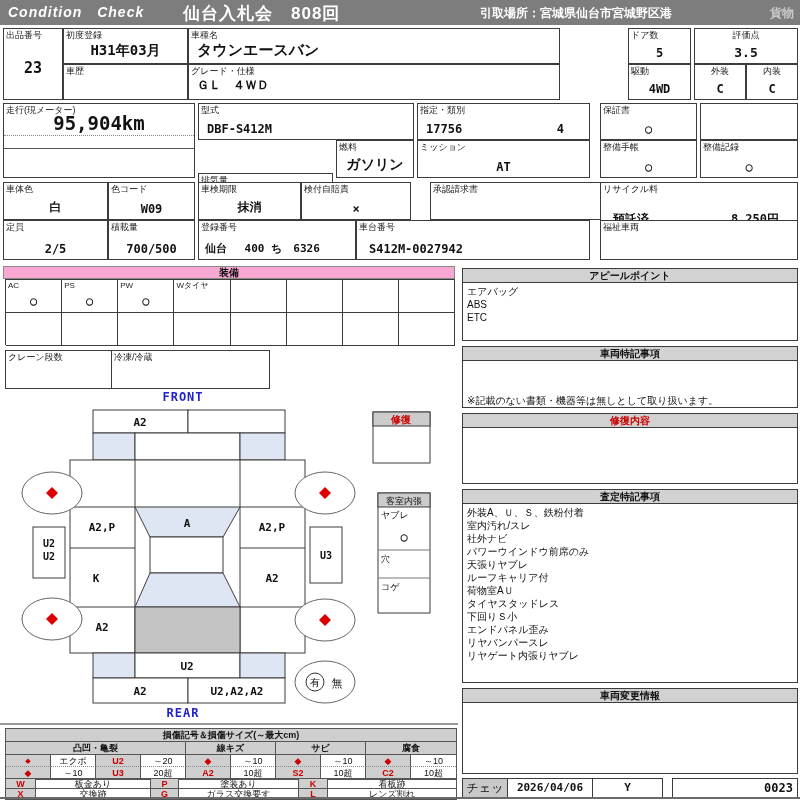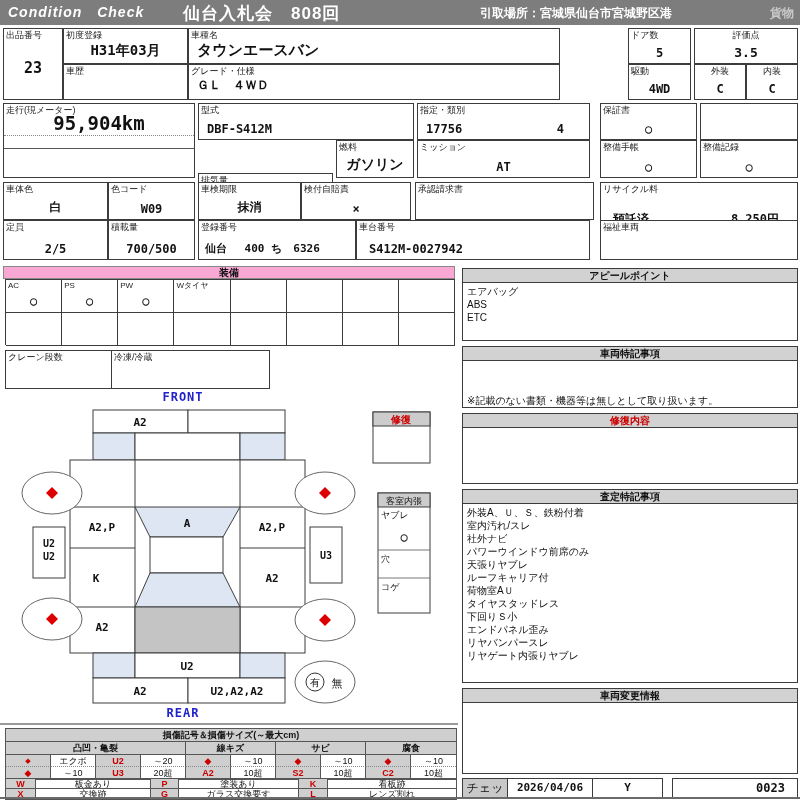--- a/index.html
+++ b/index.html
@@ -46,21 +46,21 @@
   .lg2{position:absolute;left:5px;top:778px;width:450px;border:1px solid #555;font-size:9px;}
   .crow{display:grid;grid-template-columns:30px 115px 28px 120px 29px 128px;height:10px;}
   .crow div{border-right:1px solid #555;text-align:center;line-height:10px;overflow:hidden;}
   .crow div:last-child{border-right:none;}
   .crow.first div{border-bottom:1px solid #555;}
   
   .check-left{position:absolute;left:462px;top:778px;width:201px;height:20px;border:1px solid #3c3c3c;box-sizing:border-box;display:flex;}
   .check-left .cl{width:44px;background:#c8c8c8;font-size:12px;line-height:18px;text-align:center;border-right:1px solid #3c3c3c;}
   .check-left .cd{width:84px;font-weight:bold;font-size:11px;line-height:18px;text-align:center;border-right:1px solid #3c3c3c;}
   .check-left .ci{flex:1;font-weight:bold;font-size:11px;line-height:18px;text-align:center;}
-  .check-num{position:absolute;left:672px;top:778px;width:126px;height:20px;border:1px solid #3c3c3c;box-sizing:border-box;text-align:right;font-weight:bold;font-size:12px;line-height:18px;padding-right:12px;}
+  .check-num{position:absolute;left:672px;top:778px;width:126px;height:20px;border:1px solid #3c3c3c;box-sizing:border-box;text-align:right;font-weight:bold;font-size:12px;line-height:18px;padding-right:4px;}
   .divider{position:absolute;left:0;top:723px;width:458px;height:2px;background:#9a9a9a;}
   .bottomline{position:absolute;left:0;top:797px;width:800px;height:2px;background:#6a6a6a;}
   
   svg text{font-family:"DejaVu Sans Mono",monospace;}
 </style>
 </head>
 <body>
 
 <div class="page">
 
@@ -172,21 +172,21 @@
     <span class="val">700/500</span>
   </div>
   <div class="cell" style="left:198px;top:182px;width:103px;height:38px;">
     <span class="lbl">車検期限</span>
     <span class="val" style="font-family:'Liberation Sans',sans-serif;">抹消</span>
   </div>
   <div class="cell" style="left:301px;top:182px;width:110px;height:38px;">
     <span class="lbl">検付自賠責</span>
     <span class="val">×</span>
   </div>
-  <div class="cell" style="left:415px;top:182px;width:179px;height:38px;">
+  <div class="cell" style="left:430px;top:182px;width:179px;height:38px;">
     <span class="lbl">承認請求書</span>
     <span class="val"></span>
   </div>
   <div class="cell" style="left:198px;top:220px;width:158px;height:40px;">
     <span class="lbl">登録番号</span>
     <span class="val" style="text-align:left;left:6px;font-size:11px;">仙台　 400 ち　6326</span>
   </div>
   <div class="cell" style="left:356px;top:220px;width:234px;height:40px;">
     <span class="lbl">車台番号</span>
     <span class="val" style="text-align:left;left:12px;">S412M-0027942</span>

